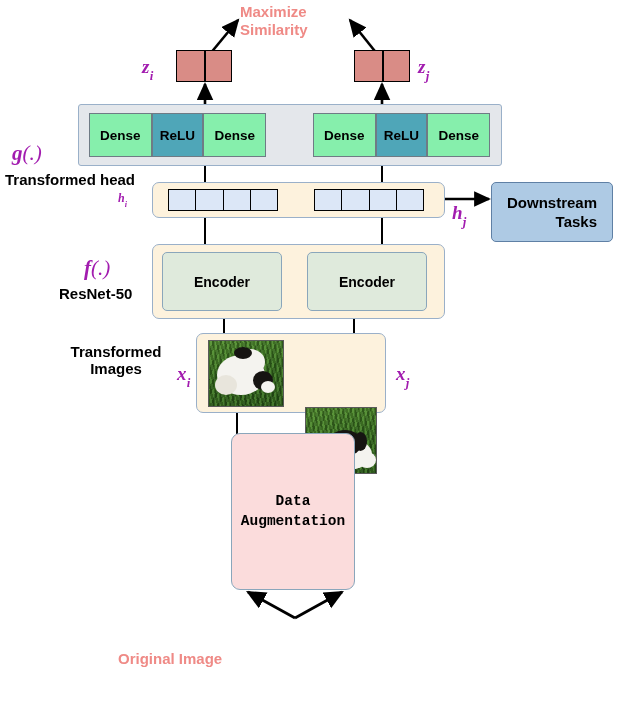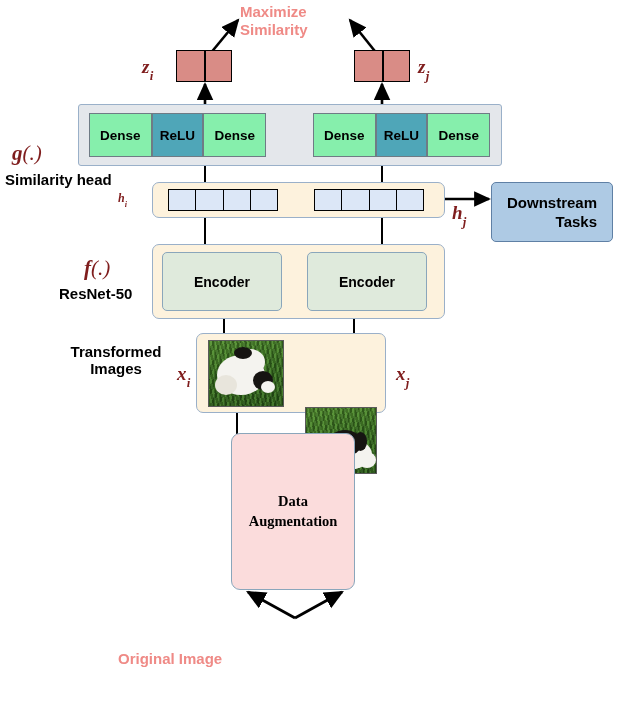--- a/index.html
+++ b/index.html
@@ -28,21 +28,21 @@
     font-family: "Liberation Sans", sans-serif;
     font-weight: bold;
     color: #ef8a86;
     line-height: 1.2;
     white-space: pre-line;
   }
   .math {
     font-family: "Liberation Serif", serif;
     font-style: italic;
     font-weight: bold;
-    color: #7f1d1d;
+    color: #a21caf;
     line-height: 1;
   }
   .math .sub {
     font-size: 0.68em;
     font-style: italic;
     vertical-align: sub;
     position: relative;
     top: 0.18em;
     left: 0.02em;
   }
@@ -105,21 +105,21 @@
     font-weight: bold;
     font-size: 14px;
     color: #000;
   }
   .augbox {
     background: #fbdcdc;
     border: 1px solid #8aa6bb;
     border-radius: 9px;
     display: flex; align-items: center; justify-content: center;
     text-align: center;
-    font-family: Liberation Serif, serif;
+    font-family: Liberation Mono, monospace;
     font-weight: bold;
     font-size: 14.5px;
     color: #000;
     line-height: 1.35;
     white-space: pre-line;
   }
   .downstream {
     background: #aecae4;
     border: 1px solid #5f80a5;
     border-radius: 5px;
@@ -223,21 +223,21 @@
 
   <div class="abs" style="left:313px; top:113px; width:177px; height:44px; display:flex;">
     <div class="cell-dense" style="flex:1.12;">Dense</div>
     <div class="cell-relu" style="flex:0.92;">ReLU</div>
     <div class="cell-dense" style="flex:1.12;">Dense</div>
   </div>
 
   <div class="abs math" style="left:12px; top:143px; font-size:21px;">
     <span>g</span><span class="paren">(.)</span>
   </div>
-  <div class="abs lbl-bold" style="left:5px; top:171px; font-size:15px;">Similarity head</div>
+  <div class="abs lbl-bold" style="left:5px; top:171px; font-size:15px;">Transformed head</div>
 
   <div class="abs band-cream" style="left:152px; top:182px; width:293px; height:36px;"></div>
 
   <div class="abs" style="left:168px; top:189px; width:110px; height:22px; display:flex;">
     <div class="hcell" style="flex:1;"></div>
     <div class="hcell" style="flex:1; border-left:none;"></div>
     <div class="hcell" style="flex:1; border-left:none;"></div>
     <div class="hcell" style="flex:1; border-left:none;"></div>
   </div>
 

